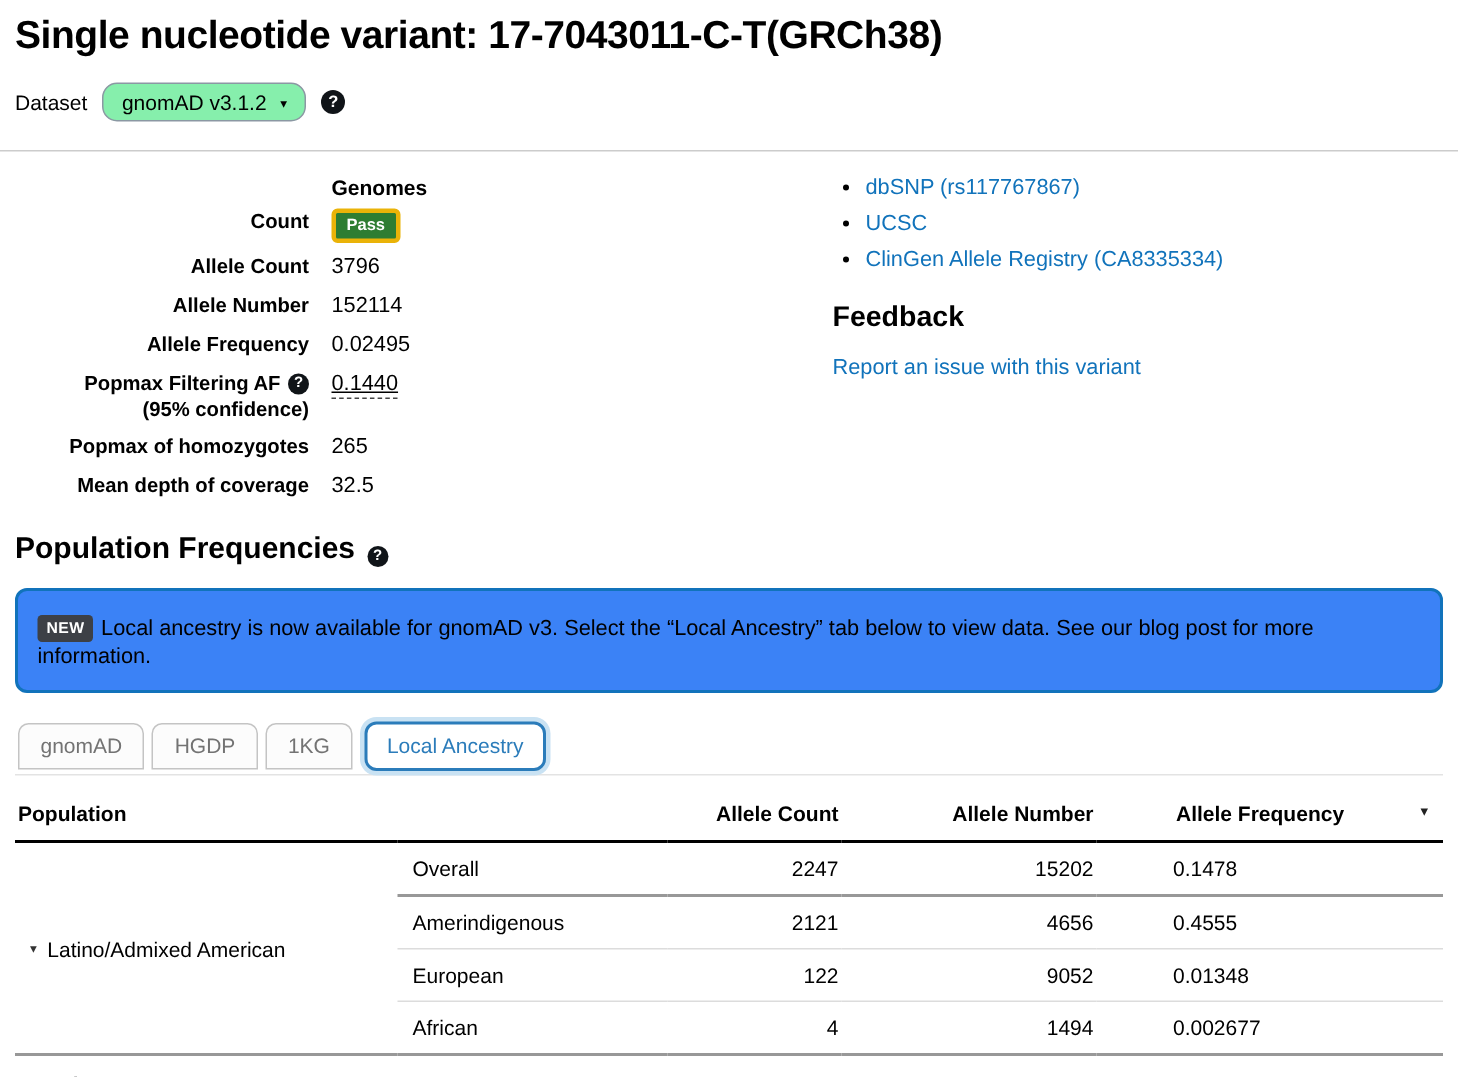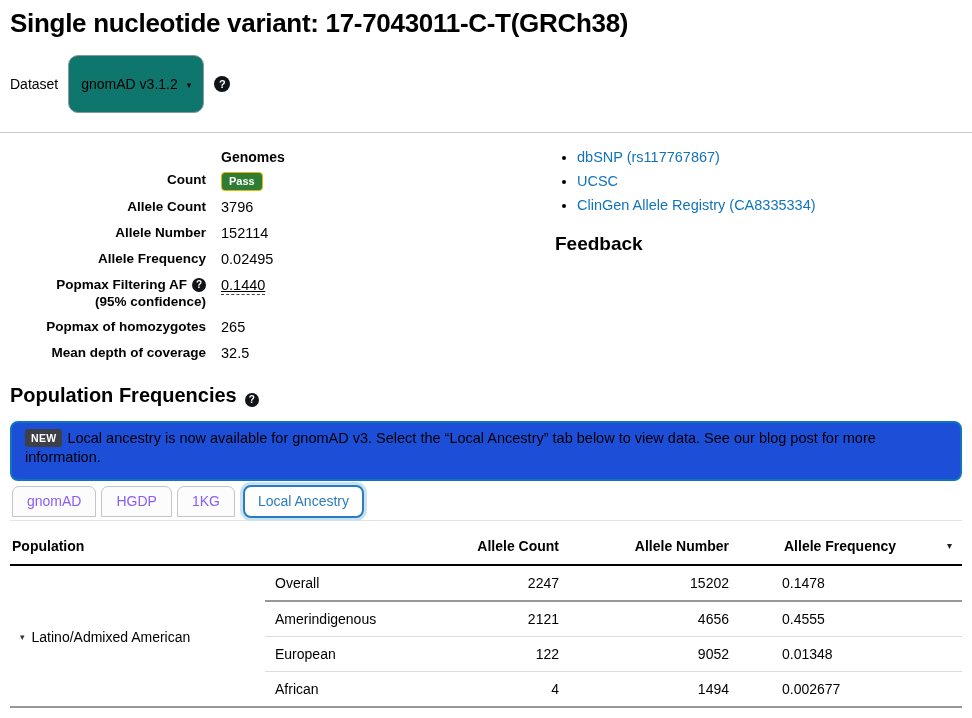--- a/index.html
+++ b/index.html
@@ -12,22 +12,22 @@
   }
   a { color: #1173bb; text-decoration: none; cursor: pointer; }
 
   
   h1.page-title { font-size: 26px; font-weight: 700; margin: 4px 0 16px; letter-spacing: -0.3px; }
 
   
   .dataset-row { display: flex; align-items: center; gap: 10px; margin-bottom: 19px; }
   .dataset-btn {
     display: inline-flex; align-items: center; gap: 9px;
-    background: #0f766e; border: 1px solid #8b98a3; border-radius: 10px;
-    padding: 20px 12px; font-size: 14px; font-family: inherit; cursor: pointer; color: #000;
+    background: #86efac; border: 1px solid #8b98a3; border-radius: 10px;
+    padding: 4px 12px; font-size: 14px; font-family: inherit; cursor: pointer; color: #000;
   }
   .caret-sm { font-size: 9px; line-height: 1; position: relative; top: 1px; }
   .help-icon {
     display: inline-flex; align-items: center; justify-content: center;
     width: 16px; height: 16px; border-radius: 50%;
     background: #101418; color: #fff; font-size: 11px; font-weight: 700; cursor: pointer;
     flex: 0 0 auto;
   }
   .help-icon.sm { width: 14px; height: 14px; font-size: 10px; }
 
@@ -36,49 +36,49 @@
   
   .main-cols { display: flex; margin-bottom: 10px; gap: 48px; }
   .stats-col { width: 488px; flex: 0 0 488px; }
   .stats-colhead { margin-left: 211px; font-weight: 700; font-size: 14px; margin-bottom: 6px; }
   .stat-row { display: flex; align-items: flex-start; margin-bottom: 7px; }
   .stat-label { width: 196px; text-align: right; font-weight: 700; font-size: 13.5px; line-height: 1.3; }
   .stat-label .lbl-line { display: block; }
   .stat-value { margin-left: 15px; font-size: 14.5px; line-height: 1.3; }
   .stat-label-inline { display: inline-flex; align-items: center; gap: 5px; justify-content: flex-end; width: 100%; }
   .badge-pass {
-    display: inline-block; background: #2e7d32; border: 1px solid #eab308; color: #fff;
+    display: inline-block; background: #2e7d32; border: 3px solid #eab308; color: #fff;
     font-size: 11px; font-weight: 700; padding: 1px 7px 2px; border-radius: 4px;
   }
   .tooltip-value { text-decoration: underline; border-bottom: 1px dashed #444; padding-bottom: 1px; cursor: help; }
 
   .resources-col { margin-left: 9px; padding-top: 0; }
   h2.block-heading { font-size: 19px; font-weight: 700; margin: 0 0 13px; }
   ul.resource-list { margin: 0 0 20px; padding-left: 22px; }
   ul.resource-list li { margin-bottom: 8px; font-size: 14.5px; }
   .feedback-link { font-size: 14.5px; }
 
   
   .section-heading { display: flex; align-items: flex-end; gap: 8px; font-size: 20px; font-weight: 700; margin: 14px 0 14px; }
 
   .banner {
-    border: 2px solid #1173bb; background: #1d4ed8; border-radius: 8px;
-    padding: 6px 13px 11px; font-size: 14.5px; line-height: 1.35; 
+    border: 2px solid #1173bb; background: #3b82f6; border-radius: 8px;
+    padding: 16px 13px 11px; font-size: 14.5px; line-height: 1.35; margin-bottom: 15px;
   }
   .badge-dark {
     display: inline-block; background: #3d4046; color: #fff; font-size: 10.5px; font-weight: 700;
     padding: 2px 6px; border-radius: 3px; position: relative; top: -1px; margin-right: 5px;
     letter-spacing: 0.3px;
   }
 
   
   .tabs { display: flex; align-items: center; gap: 5px; border-bottom: 1px solid #e3e3e3; padding: 2px 2px 0; }
   .tab {
     padding: 6px 14px 7px; border: 1px solid #c4c4c4; border-radius: 7px 7px 0 0;
-    background: #fcfcfc; font-size: 14px; font-family: inherit; cursor: pointer; color: #8b5cf6;
+    background: #fcfcfc; font-size: 14px; font-family: inherit; cursor: pointer; color: #737373;
     margin-bottom: -1px;
   }
   .tab.active {
     color: #2b7cba; border: 2px solid #2b7cba; border-radius: 8px; background: #fff;
     box-shadow: 0 0 0 3px #c9e2f3; margin: 2px 4px 2px 3px; padding: 6px 13px 7px;
   }
 
   
   table.freq-table { width: 100%; border-collapse: collapse; margin-top: 11px; font-size: 14px; }
   .freq-table col.c-group { width: 255px; }
@@ -170,20 +170,21 @@
     </div>
   </div>
 
   <div class="resources-col">
     <ul class="resource-list">
       <li><a>dbSNP (rs117767867)</a></li>
       <li><a>UCSC</a></li>
       <li><a>ClinGen Allele Registry (CA8335334)</a></li>
     </ul>
     <h2 class="block-heading">Feedback</h2>
+    <a class="feedback-link">Report an issue with this variant</a>
   </div>
 </div>
 
 <div class="section-heading">
   <span>Population Frequencies</span>
   <span class="help-icon sm">?</span>
 </div>
 
 <div class="banner">
   <span class="badge-dark">NEW</span><span>Local ancestry is now available for gnomAD v3. Select the “Local Ancestry” tab below to view data. See our blog post for more information.</span>

